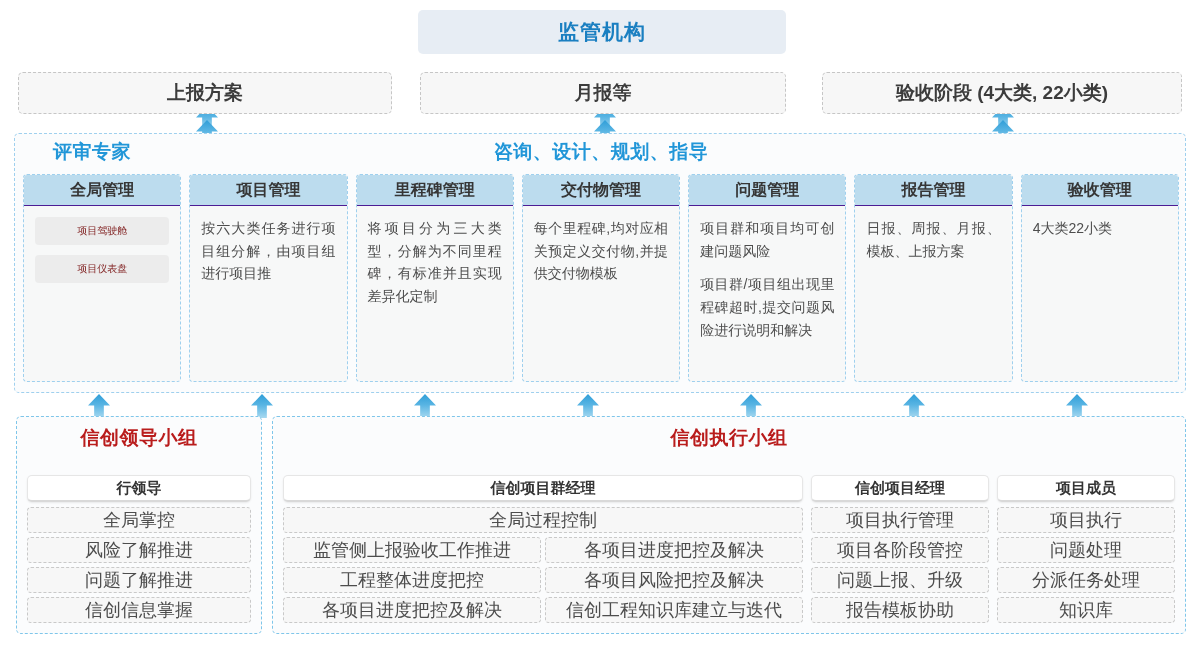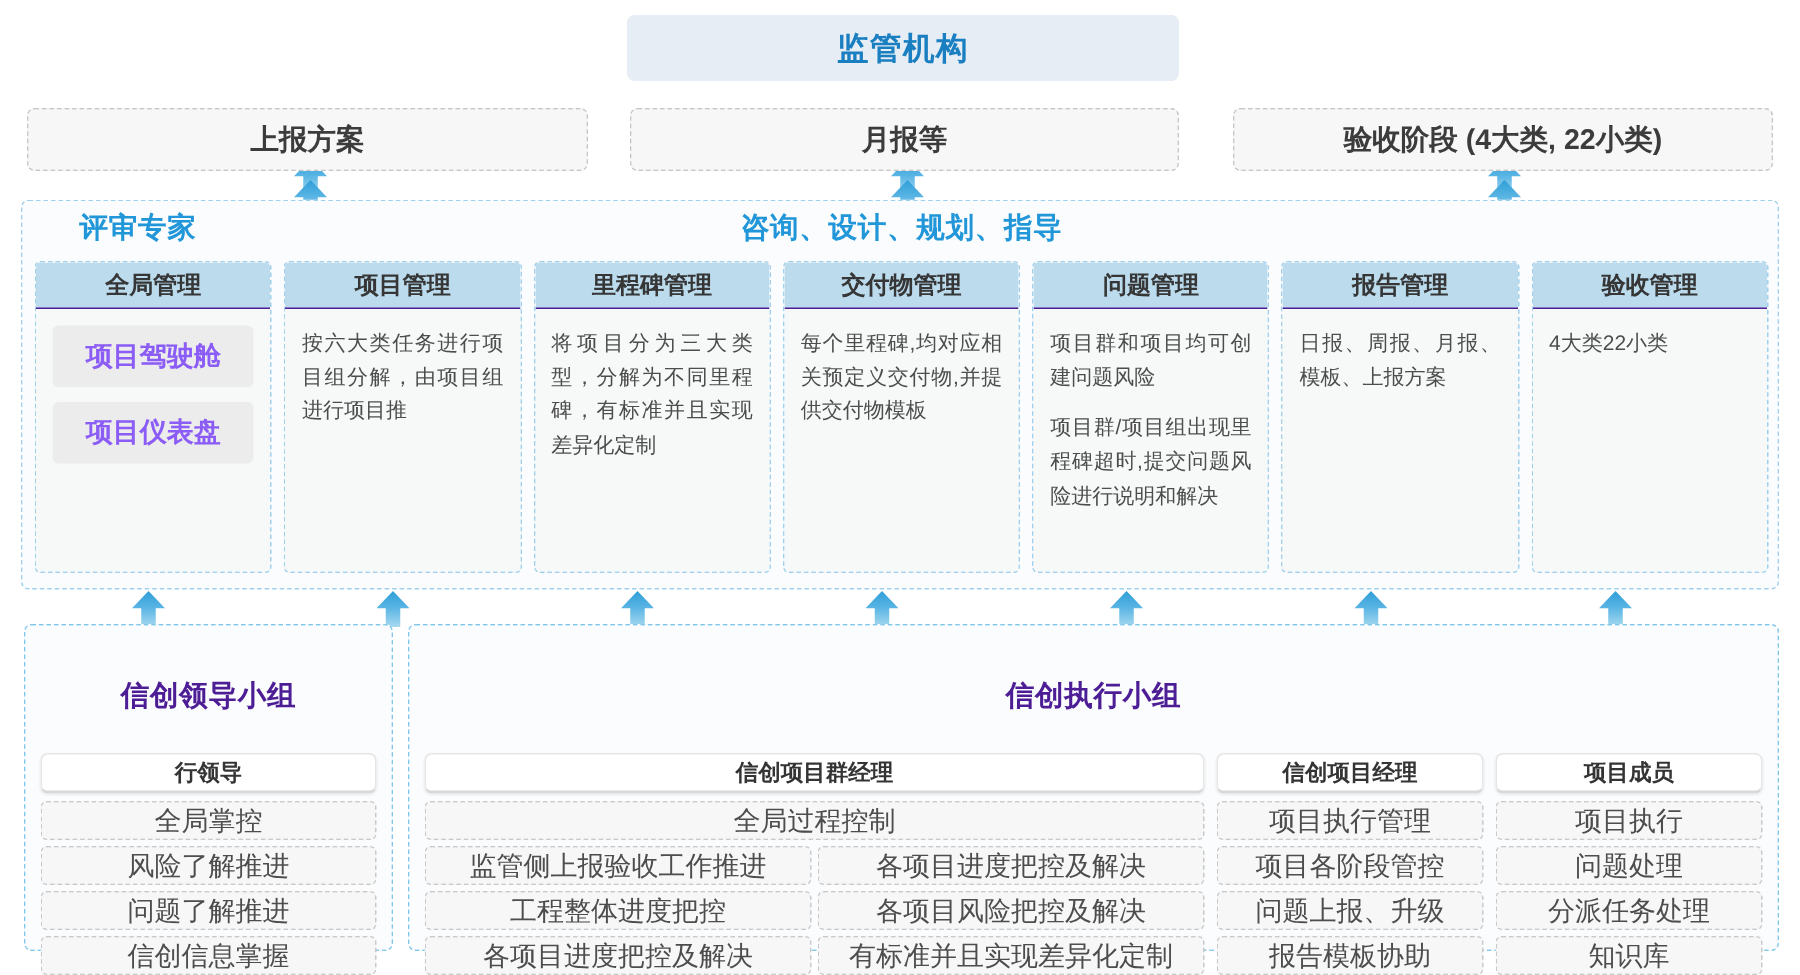--- a/index.html
+++ b/index.html
@@ -122,23 +122,22 @@
     margin: 0 0 11px 0;
     text-align: justify;
     text-justify: inter-ideograph;
   }
   .chip {
     background: #ececec;
     border-radius: 4px;
     padding: 6px 0;
     margin-bottom: 10px;
     text-align: center;
-    font-size: 18px;
-    color: #8b5cf6;
-    font-weight: bold;
+    font-size: 10px;
+    color: #7f1d1d;
   }
 
   
   .a-low { top: 394px; }
 
   
   .bot-left {
     position: absolute;
     left: 16px; top: 416px;
     width: 246px; height: 218px;
@@ -153,26 +152,25 @@
     left: 272px; top: 416px;
     width: 914px; height: 218px;
     border: 1px dashed #7fc6ea;
     border-radius: 5px;
     background: #fbfcfd;
     box-sizing: border-box;
     padding: 8px 10px;
   }
   .group-title {
     font-size: 19px; font-weight: bold;
-    color: #4c1d95;
+    color: #b91c1c;
     text-align: center;
     letter-spacing: 0.5px;
     height: 26px;
     line-height: 26px;
-    margin-top: 27px;
   }
   .group-title.right { text-align: center; }
 
   .lane-head {
     background: #ffffff;
     border: 1px solid #e6e6e6;
     border-bottom: 2px solid #d9d9d9;
     border-radius: 5px;
     height: 27px;
     display: flex; align-items: center; justify-content: center;
@@ -327,21 +325,21 @@
 
     <div class="lane-pgm">
       <div class="lane-head">信创项目群经理</div>
       <div class="cell pgm-full">全局过程控制</div>
       <div class="pgm-grid">
         <div class="cell">监管侧上报验收工作推进</div>
         <div class="cell">各项目进度把控及解决</div>
         <div class="cell">工程整体进度把控</div>
         <div class="cell">各项目风险把控及解决</div>
         <div class="cell">各项目进度把控及解决</div>
-        <div class="cell">有标准并且实现差异化定制</div>
+        <div class="cell">信创工程知识库建立与迭代</div>
       </div>
     </div>
 
     <div class="lane-pm">
       <div class="lane-head">信创项目经理</div>
       <div class="stack">
         <div class="cell">项目执行管理</div>
         <div class="cell">项目各阶段管控</div>
         <div class="cell">问题上报、升级</div>
         <div class="cell">报告模板协助</div>

